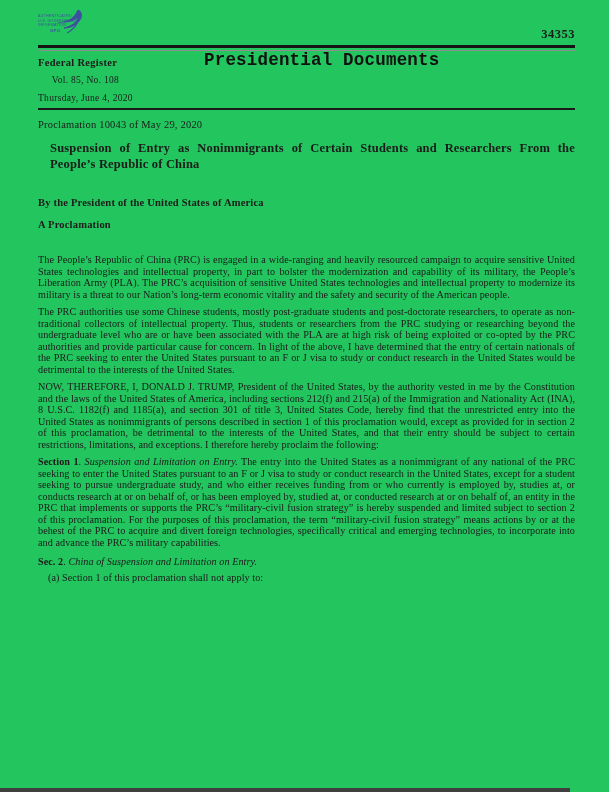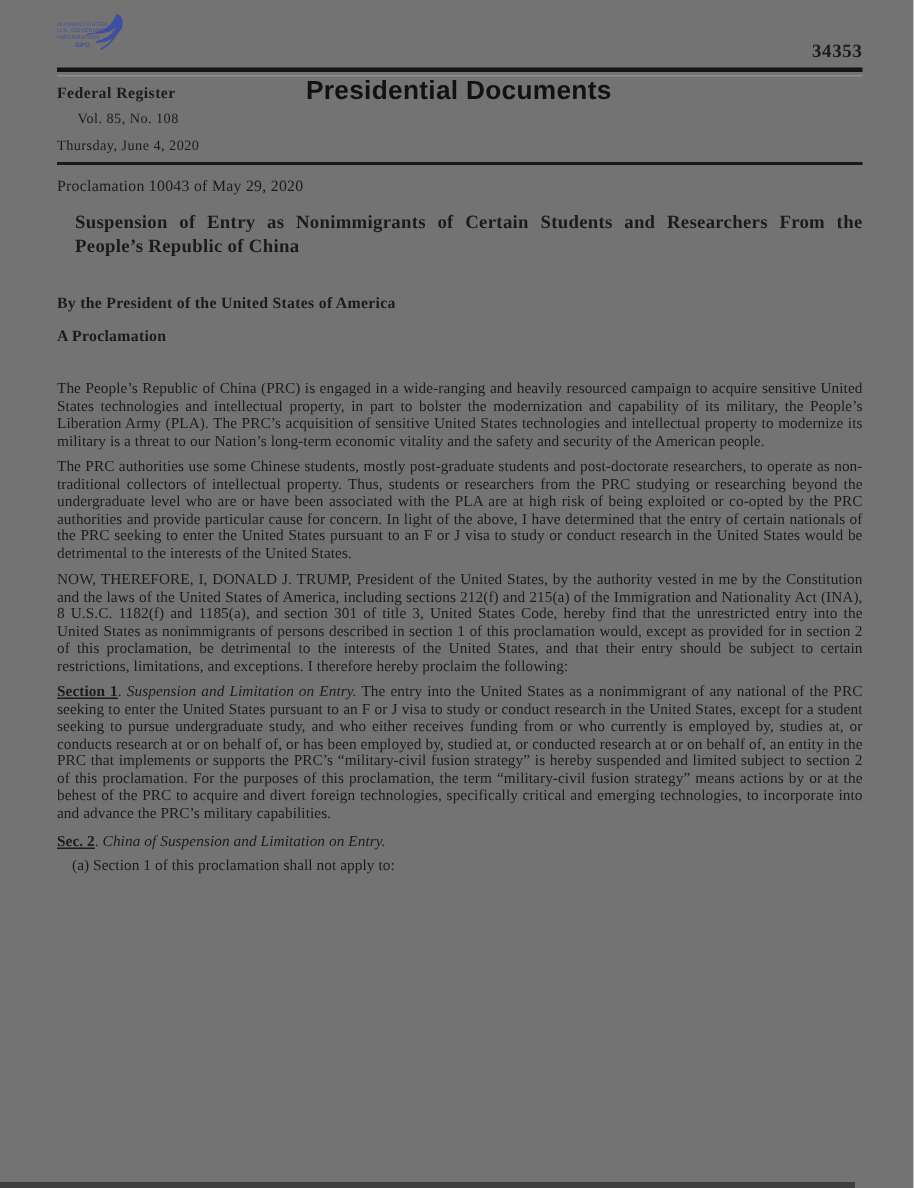--- a/index.html
+++ b/index.html
@@ -1,21 +1,21 @@
 <!DOCTYPE html>
 <html><head>
 <meta charset="utf-8">
 <title>Federal Register — Presidential Documents</title>
 <style>
   html, body { margin: 0; padding: 0; background: #ffffff; }
   .page {
     position: relative;
     width: 609px;
     height: 792px;
-    background: #737373;
+    background: #22c55e;
     font-family: "Liberation Serif", "DejaVu Serif", serif;
     color: #1b1b1b;
     overflow: hidden;
   }
 
   
   .gpo-logo { position: absolute; left: 34px; top: 7px; }
   .pagenum {
     position: absolute; right: 34px; top: 27px;
     font-weight: bold; font-size: 12.5px; letter-spacing: 0.5px;
@@ -23,21 +23,21 @@
   .rule-thick { position: absolute; left: 38px; right: 34px; top: 45px; height: 2.5px; background: #151515; }
   .rule-thin  { position: absolute; left: 38px; right: 34px; top: 50px; height: 1px;   background: #8f8f8f; }
 
   .mast-left { position: absolute; left: 38px; top: 57px; }
   .mast-left .fr   { font-weight: bold; font-size: 10.5px; letter-spacing: 0.3px; }
   .mast-left .vol  { font-size: 9.5px; margin-top: 7px; letter-spacing: 0.3px; text-align: center; }
   .mast-left .date { font-size: 9.5px; margin-top: 8px; letter-spacing: 0.3px; }
 
   .section-title {
     position: absolute; left: 204px; top: 50px;
-    font-family: Liberation Sans, sans-serif;
+    font-family: Liberation Mono, monospace;
     font-weight: 700; font-size: 17.5px; letter-spacing: 0.2px;
     color: #111;
   }
   .rule-mid { position: absolute; left: 38px; right: 34px; top: 108px; height: 1.5px; background: #1a1a1a; }
 
   
   .columns {
     position: absolute; left: 38px; right: 34px; top: 119px;
     display: flex; align-items: flex-start;
   }
@@ -55,21 +55,21 @@
   .procheading { font-weight: bold; font-size: 10.5px; margin-top: 11px; letter-spacing: 0.2px; }
 
   #paras .para {
     margin: 6px 0 0 0;
     font-size: 10.2px; line-height: 11.5px;
     text-align: justify; letter-spacing: 0.05px;
   }
   #paras .para:first-child { margin-top: 24px; }
   #paras .para.plain  { text-align: left; margin-top: 8px; }
   #paras .para.indent { text-align: left; text-indent: 10px; margin-top: 4px; }
-  .run-b { font-weight: bold; text-decoration: underline; }
+  .run-b { font-weight: bold; }
   .run-i { font-style: italic; }
 
   .bottom-bar { position: absolute; left: 0; bottom: 0; width: 570px; height: 4px; background: #3f3f3f; }
 </style>
 </head>
 <body>
 
 <div class="page">
 
   <svg class="gpo-logo" width="64" height="38" viewBox="0 0 64 38">

